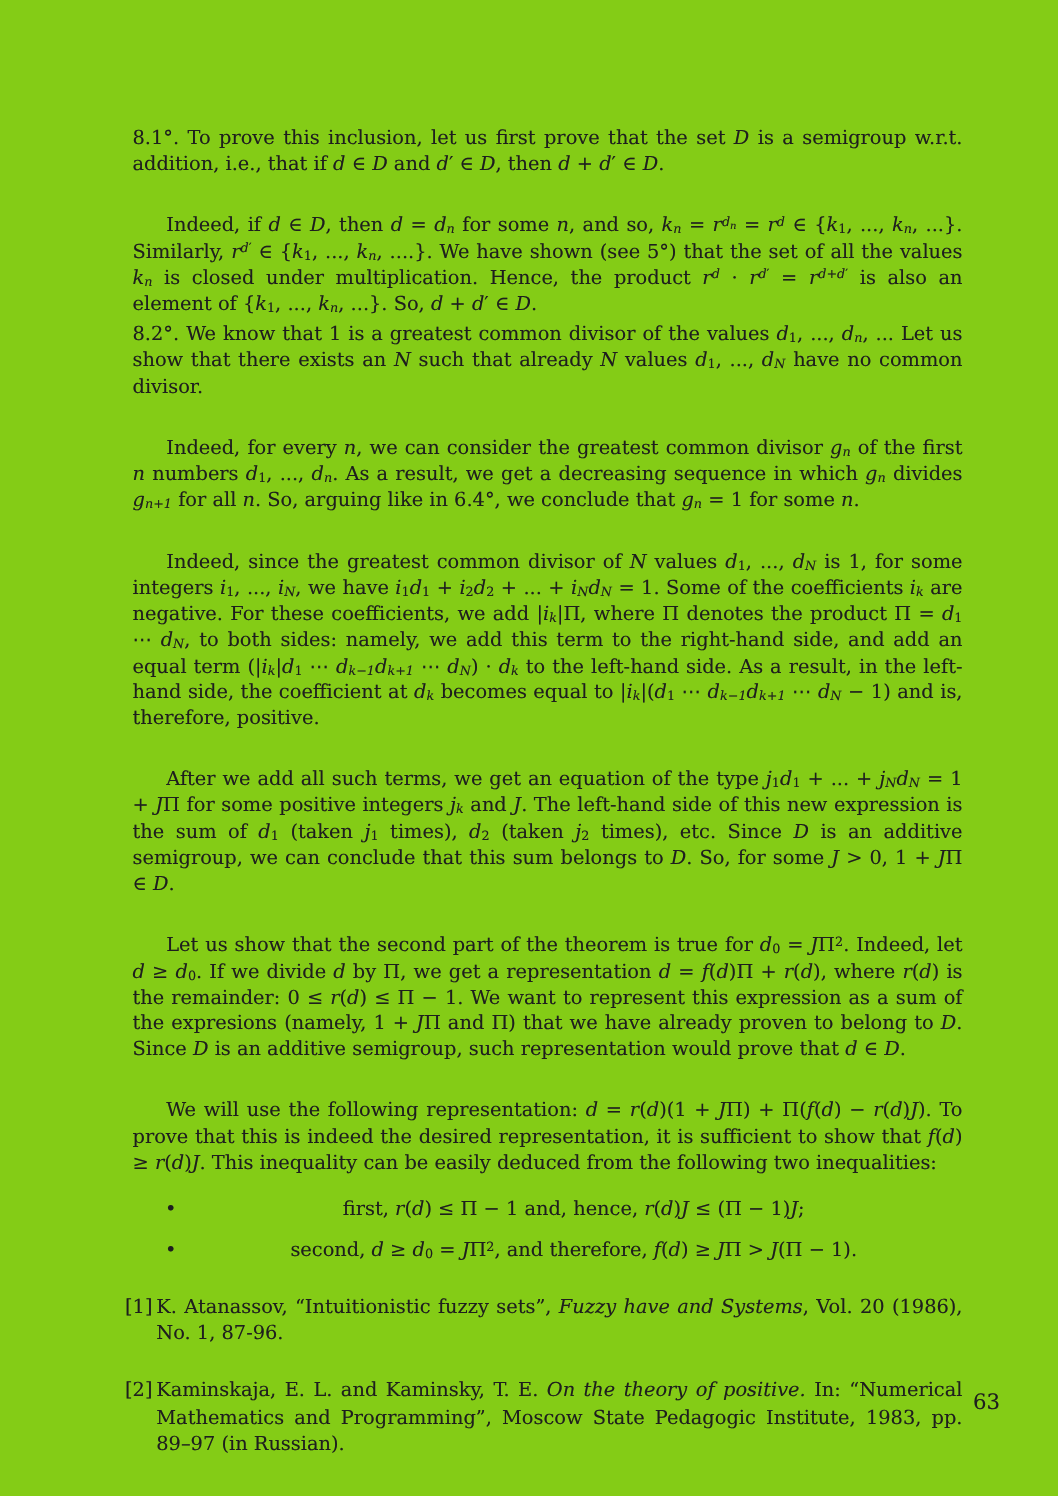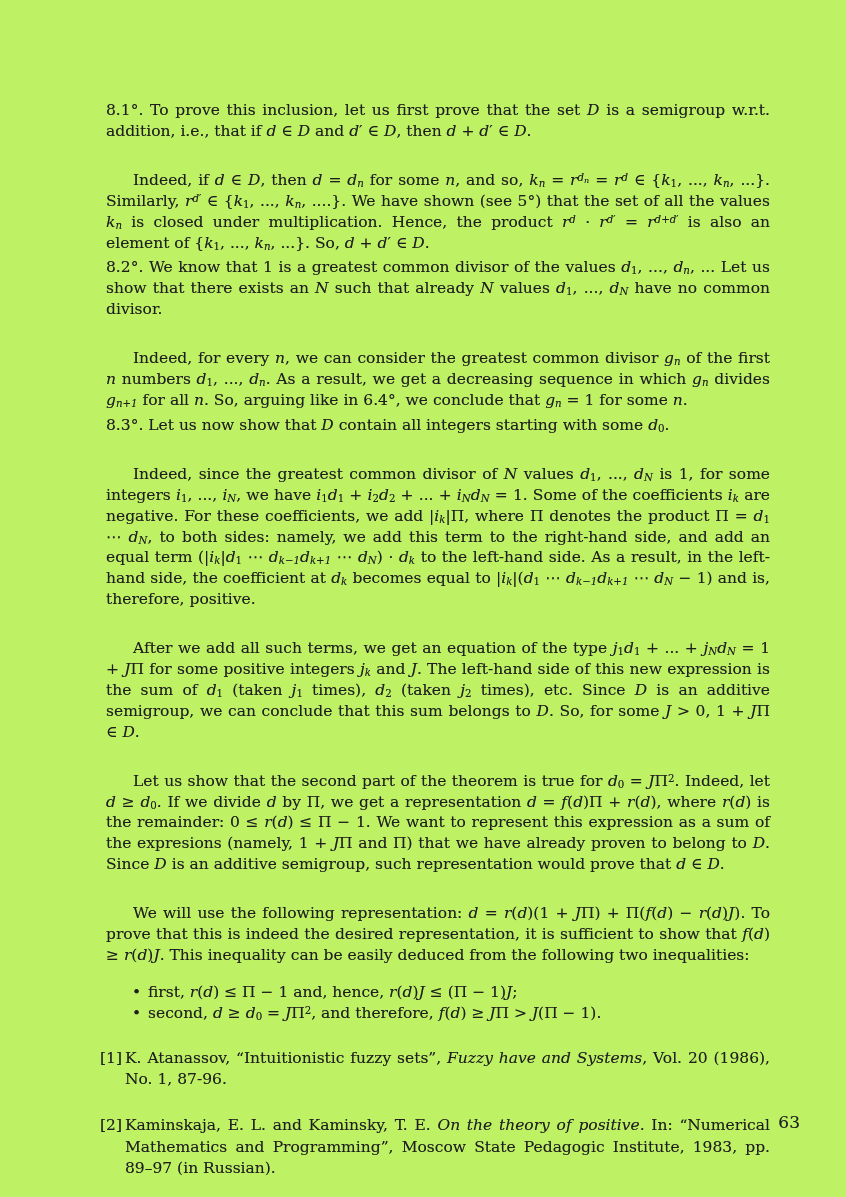--- a/index.html
+++ b/index.html
@@ -4,21 +4,21 @@
 <style>
   html, body {
     margin: 0; padding: 0;
     width: 846px; height: 1197px;
     background: #ffffff;
     overflow: hidden;
   }
   .page {
     position: relative;
     width: 846px; height: 1197px;
-    background: #bef264;
+    background: #84cc16;
     color: #1e1e1e;
     font-family: "DejaVu Serif", "Liberation Serif", serif;
     text-shadow: 0 0 0.5px rgba(40,40,40,0.45); 
   }
   .column {
     position: absolute;
     left: 106px; top: 100px;
     width: 664px;
   }
   .para {
@@ -36,22 +36,24 @@
   .sup.sub { vertical-align: 0.26em; font-size: 52%; line-height: 0; }
 
   .bullets {
     list-style: none;
     margin: 16px 0 0 0;
     padding: 0;
   }
   .bullets li {
     position: relative;
     padding-left: 42px;
+    margin-top: 12px;
     font-size: 15.5px;
     line-height: 20.9px;
+    text-align: center;
   }
   .bullets li::before {
     content: "\2022";
     position: absolute;
     left: 26px; top: 0;
   }
 
   .refs-heading {
     margin: 52px 0 0 0;
     font-size: 28px;
@@ -80,21 +82,20 @@
 </head>
 <body>
 
 <div class="page">
   <div class="column">
 
     <p class="para">8.1°. To prove this inclusion, let us first prove that the set <span class="i">D</span> is a semigroup w.r.t. addition, i.e., that if <span class="i">d</span> ∈ <span class="i">D</span> and <span class="i">d</span>′ ∈ <span class="i">D</span>, then <span class="i">d</span> + <span class="i">d</span>′ ∈ <span class="i">D</span>.</p>
     <p class="para indent">Indeed, if <span class="i">d</span> ∈ <span class="i">D</span>, then <span class="i">d</span> = <span class="i">d</span><span class="i sub">n</span> for some <span class="i">n</span>, and so, <span class="i">k</span><span class="i sub">n</span> = <span class="i">r</span><span class="i sup">d</span><span class="i sub sup">n</span> = <span class="i">r</span><span class="i sup">d</span> ∈ {<span class="i">k</span><span class="sub">1</span>, ..., <span class="i">k</span><span class="i sub">n</span>, ...}. Similarly, <span class="i">r</span><span class="i sup">d</span><span class="sup">′</span> ∈ {<span class="i">k</span><span class="sub">1</span>, ..., <span class="i">k</span><span class="i sub">n</span>, ....}. We have shown (see 5°) that the set of all the values <span class="i">k</span><span class="i sub">n</span> is closed under multiplication. Hence, the product <span class="i">r</span><span class="i sup">d</span> · <span class="i">r</span><span class="i sup">d</span><span class="sup">′</span> = <span class="i">r</span><span class="i sup">d</span><span class="sup">+</span><span class="i sup">d</span><span class="sup">′</span> is also an element of {<span class="i">k</span><span class="sub">1</span>, ..., <span class="i">k</span><span class="i sub">n</span>, ...}. So, <span class="i">d</span> + <span class="i">d</span>′ ∈ <span class="i">D</span>.</p>
     <p class="para">8.2°. We know that 1 is a greatest common divisor of the values <span class="i">d</span><span class="sub">1</span>, ..., <span class="i">d</span><span class="i sub">n</span>, ... Let us show that there exists an <span class="i">N</span> such that already <span class="i">N</span> values <span class="i">d</span><span class="sub">1</span>, ..., <span class="i">d</span><span class="i sub">N</span> have no common divisor.</p>
     <p class="para indent">Indeed, for every <span class="i">n</span>, we can consider the greatest common divisor <span class="i">g</span><span class="i sub">n</span> of the first <span class="i">n</span> numbers <span class="i">d</span><span class="sub">1</span>, ..., <span class="i">d</span><span class="i sub">n</span>. As a result, we get a decreasing sequence in which <span class="i">g</span><span class="i sub">n</span> divides <span class="i">g</span><span class="i sub">n+1</span> for all <span class="i">n</span>. So, arguing like in 6.4°, we conclude that <span class="i">g</span><span class="i sub">n</span> = 1 for some <span class="i">n</span>.</p>
-    <p class="para">8.3°. Let us now show that <span class="i">D</span> contain all integers starting with some <span class="i">d</span><span class="sub">0</span>.</p>
     <p class="para indent">Indeed, since the greatest common divisor of <span class="i">N</span> values <span class="i">d</span><span class="sub">1</span>, ..., <span class="i">d</span><span class="i sub">N</span> is 1, for some integers <span class="i">i</span><span class="sub">1</span>, ..., <span class="i">i</span><span class="i sub">N</span>, we have <span class="i">i</span><span class="sub">1</span><span class="i">d</span><span class="sub">1</span> + <span class="i">i</span><span class="sub">2</span><span class="i">d</span><span class="sub">2</span> + ... + <span class="i">i</span><span class="i sub">N</span><span class="i">d</span><span class="i sub">N</span> = 1. Some of the coefficients <span class="i">i</span><span class="i sub">k</span> are negative. For these coefficients, we add |<span class="i">i</span><span class="i sub">k</span>|Π, where Π denotes the product Π = <span class="i">d</span><span class="sub">1</span> ⋯ <span class="i">d</span><span class="i sub">N</span>, to both sides: namely, we add this term to the right-hand side, and add an equal term (|<span class="i">i</span><span class="i sub">k</span>|<span class="i">d</span><span class="sub">1</span> ⋯ <span class="i">d</span><span class="i sub">k−1</span><span class="i">d</span><span class="i sub">k+1</span> ⋯ <span class="i">d</span><span class="i sub">N</span>) · <span class="i">d</span><span class="i sub">k</span> to the left-hand side. As a result, in the left-hand side, the coefficient at <span class="i">d</span><span class="i sub">k</span> becomes equal to |<span class="i">i</span><span class="i sub">k</span>|(<span class="i">d</span><span class="sub">1</span> ⋯ <span class="i">d</span><span class="i sub">k−1</span><span class="i">d</span><span class="i sub">k+1</span> ⋯ <span class="i">d</span><span class="i sub">N</span> − 1) and is, therefore, positive.</p>
     <p class="para indent">After we add all such terms, we get an equation of the type <span class="i">j</span><span class="sub">1</span><span class="i">d</span><span class="sub">1</span> + ... + <span class="i">j</span><span class="i sub">N</span><span class="i">d</span><span class="i sub">N</span> = 1 + <span class="i">J</span>Π for some positive integers <span class="i">j</span><span class="i sub">k</span> and <span class="i">J</span>. The left-hand side of this new expression is the sum of <span class="i">d</span><span class="sub">1</span> (taken <span class="i">j</span><span class="sub">1</span> times), <span class="i">d</span><span class="sub">2</span> (taken <span class="i">j</span><span class="sub">2</span> times), etc. Since <span class="i">D</span> is an additive semigroup, we can conclude that this sum belongs to <span class="i">D</span>. So, for some <span class="i">J</span> &gt; 0, 1 + <span class="i">J</span>Π ∈ <span class="i">D</span>.</p>
     <p class="para indent">Let us show that the second part of the theorem is true for <span class="i">d</span><span class="sub">0</span> = <span class="i">J</span>Π<span class="sup">2</span>. Indeed, let <span class="i">d</span> ≥ <span class="i">d</span><span class="sub">0</span>. If we divide <span class="i">d</span> by Π, we get a representation <span class="i">d</span> = <span class="i">f</span>(<span class="i">d</span>)Π + <span class="i">r</span>(<span class="i">d</span>), where <span class="i">r</span>(<span class="i">d</span>) is the remainder: 0 ≤ <span class="i">r</span>(<span class="i">d</span>) ≤ Π − 1. We want to represent this expression as a sum of the expresions (namely, 1 + <span class="i">J</span>Π and Π) that we have already proven to belong to <span class="i">D</span>. Since <span class="i">D</span> is an additive semigroup, such representation would prove that <span class="i">d</span> ∈ <span class="i">D</span>.</p>
     <p class="para indent">We will use the following representation: <span class="i">d</span> = <span class="i">r</span>(<span class="i">d</span>)(1 + <span class="i">J</span>Π) + Π(<span class="i">f</span>(<span class="i">d</span>) − <span class="i">r</span>(<span class="i">d</span>)<span class="i">J</span>). To prove that this is indeed the desired representation, it is sufficient to show that <span class="i">f</span>(<span class="i">d</span>) ≥ <span class="i">r</span>(<span class="i">d</span>)<span class="i">J</span>. This inequality can be easily deduced from the following two inequalities:</p>
 
     <ul class="bullets">
       <li>first, <span class="i">r</span>(<span class="i">d</span>) ≤ Π − 1 and, hence, <span class="i">r</span>(<span class="i">d</span>)<span class="i">J</span> ≤ (Π − 1)<span class="i">J</span>;</li>
       <li>second, <span class="i">d</span> ≥ <span class="i">d</span><span class="sub">0</span> = <span class="i">J</span>Π<span class="sup">2</span>, and therefore, <span class="i">f</span>(<span class="i">d</span>) ≥ <span class="i">J</span>Π &gt; <span class="i">J</span>(Π − 1).</li>
     </ul>
 

